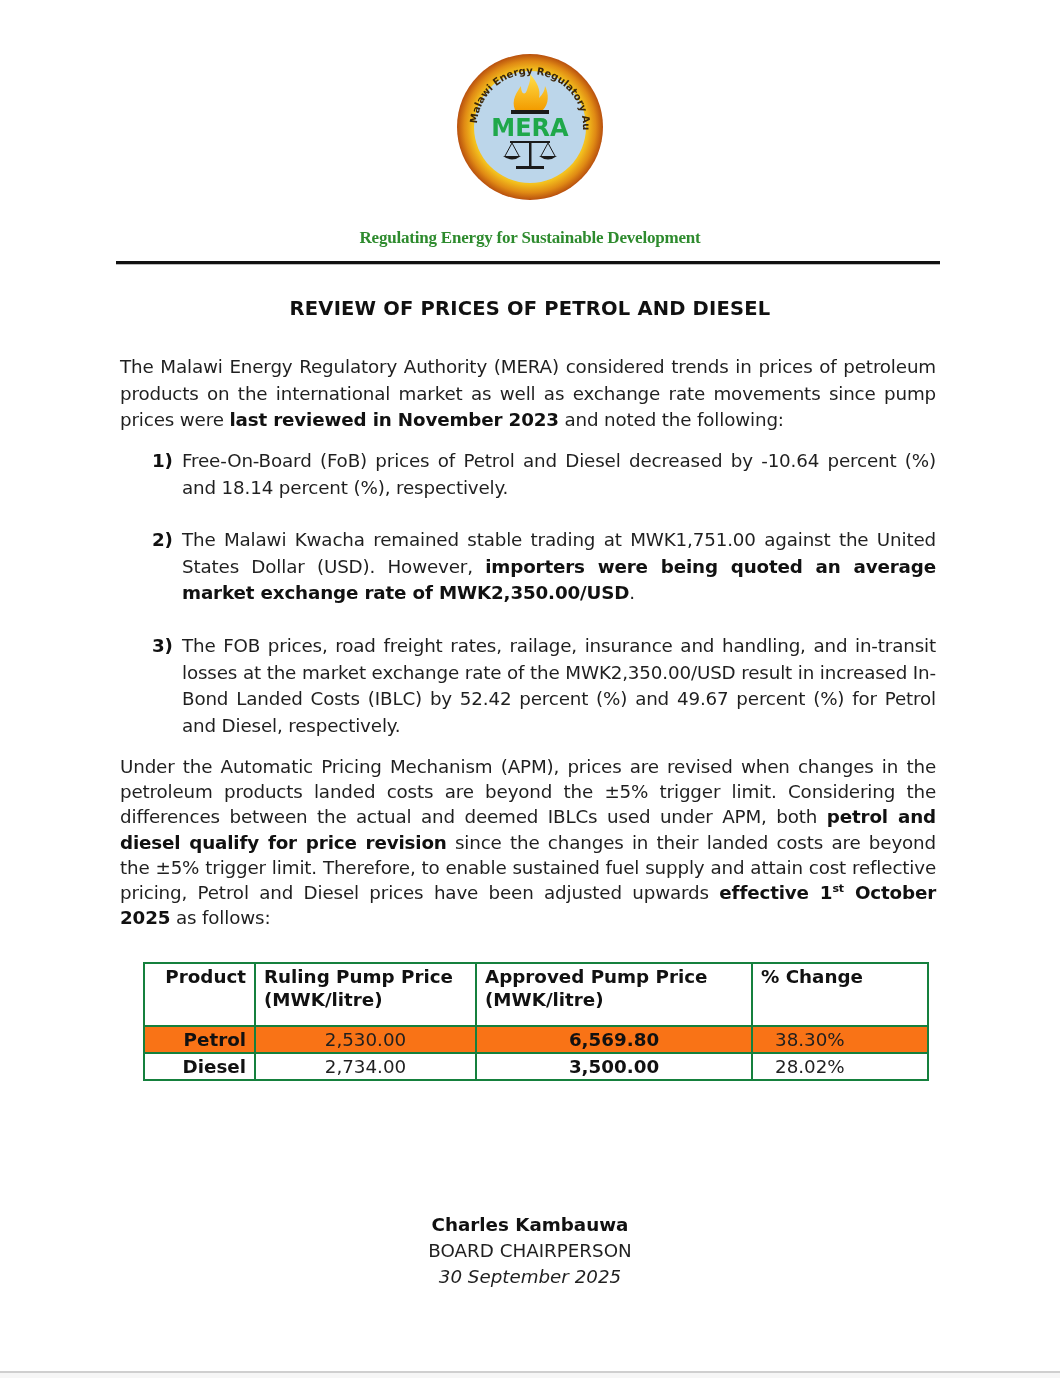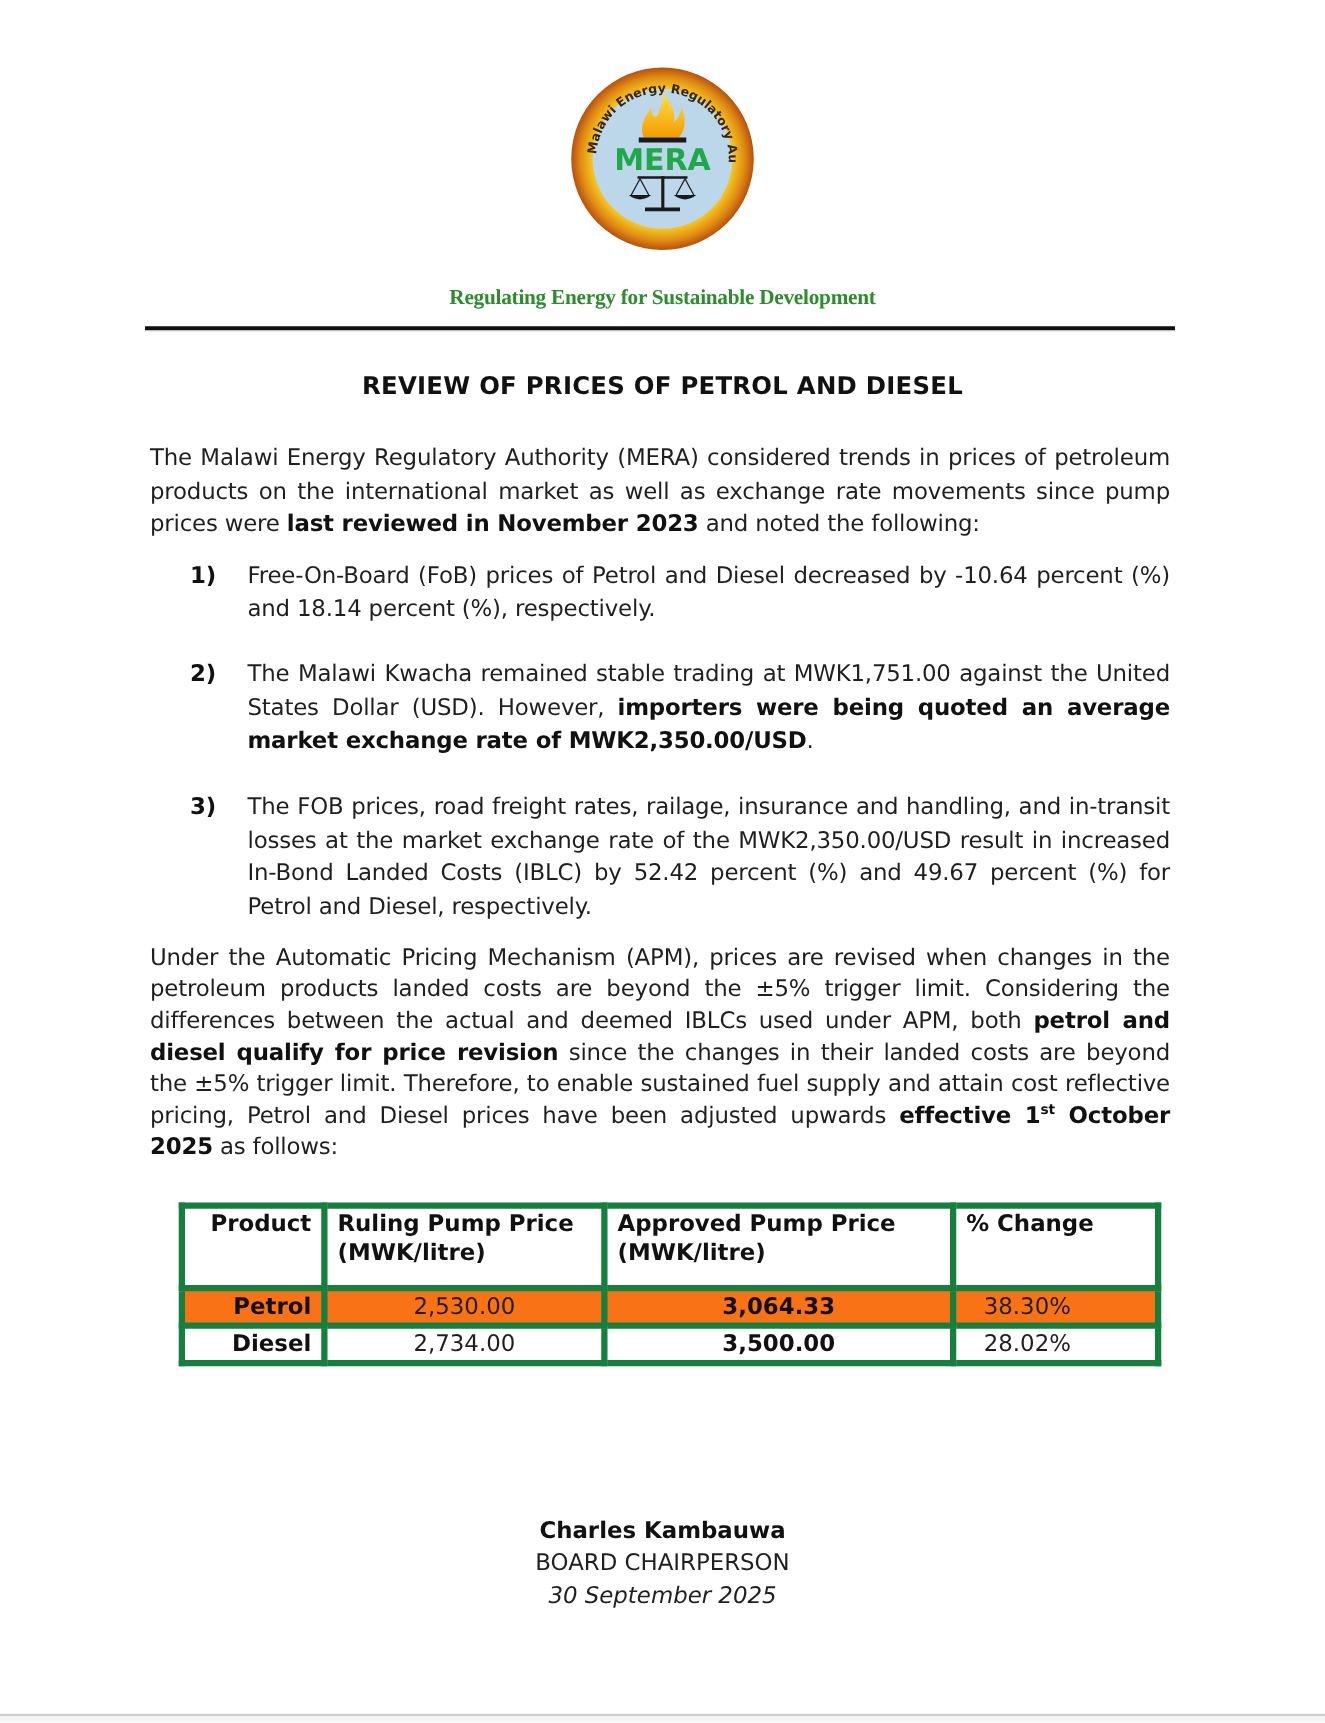--- a/index.html
+++ b/index.html
@@ -34,30 +34,30 @@
   .para {
     position: absolute; left: 120px; width: 816px;
     font-size: 18.3px; line-height: 26.6px; text-align: justify;
     color: #1f1f1f; letter-spacing: -0.15px;
   }
   .para b { font-weight: bold; color: #111; }
   .para sup { font-size: 11px; vertical-align: 7px; line-height: 0; }
 
   .item { position: absolute; left: 152px; width: 784px; font-size: 18.3px; line-height: 26.6px; color: #1f1f1f; letter-spacing: -0.15px; }
   .item .num { position: absolute; left: 0; top: 0; font-weight: bold; color: #111; }
-  .item .txt { margin-left: 46px; text-align: justify; display: block; }
+  .item .txt { margin-left: 30px; text-align: justify; display: block; }
   .item .txt b { font-weight: bold; color: #111; }
 
   
   .price-table {
     position: absolute; left: 143px; top: 962px; width: 786px;
     border-collapse: collapse; font-size: 18.3px; color: #1f1f1f;
   }
   .price-table td, .price-table th {
-    border: 5px solid #15803d; padding: 0 8px; vertical-align: top;
+    border: 2px solid #15803d; padding: 0 8px; vertical-align: top;
   }
   .price-table th { font-weight: bold; text-align: left; color: #111; line-height: 23px; padding-top: 1px; height: 60px; }
   .price-table th.c0 { text-align: right; width: 93px; }
   .price-table th.c1 { width: 203px; }
   .price-table th.c2 { width: 258px; }
   .price-table td { line-height: 25px; height: 25px; }
   .price-table td.c0 { text-align: right; font-weight: bold; color: #111; }
   .price-table td.c1 { text-align: center; }
   .price-table td.c2 { text-align: center; font-weight: bold; color: #111; }
   .price-table td.c3 { padding-left: 22px; }
@@ -144,21 +144,21 @@
         <th class="c0"><span>Product</span></th>
         <th class="c1"><span>Ruling Pump Price</span><br><span>(MWK/litre)</span></th>
         <th class="c2"><span>Approved Pump Price</span><br><span>(MWK/litre)</span></th>
         <th class="c3"><span>% Change</span></th>
       </tr>
     </thead>
     <tbody>
       <tr class="shade">
         <td class="c0">Petrol</td>
         <td class="c1">2,530.00</td>
-        <td class="c2">3,064.33</td>
+        <td class="c2">6,569.80</td>
         <td class="c3">38.30%</td>
       </tr>
       <tr>
         <td class="c0">Diesel</td>
         <td class="c1">2,734.00</td>
         <td class="c2">3,500.00</td>
         <td class="c3">28.02%</td>
       </tr>
     </tbody>
   </table>

